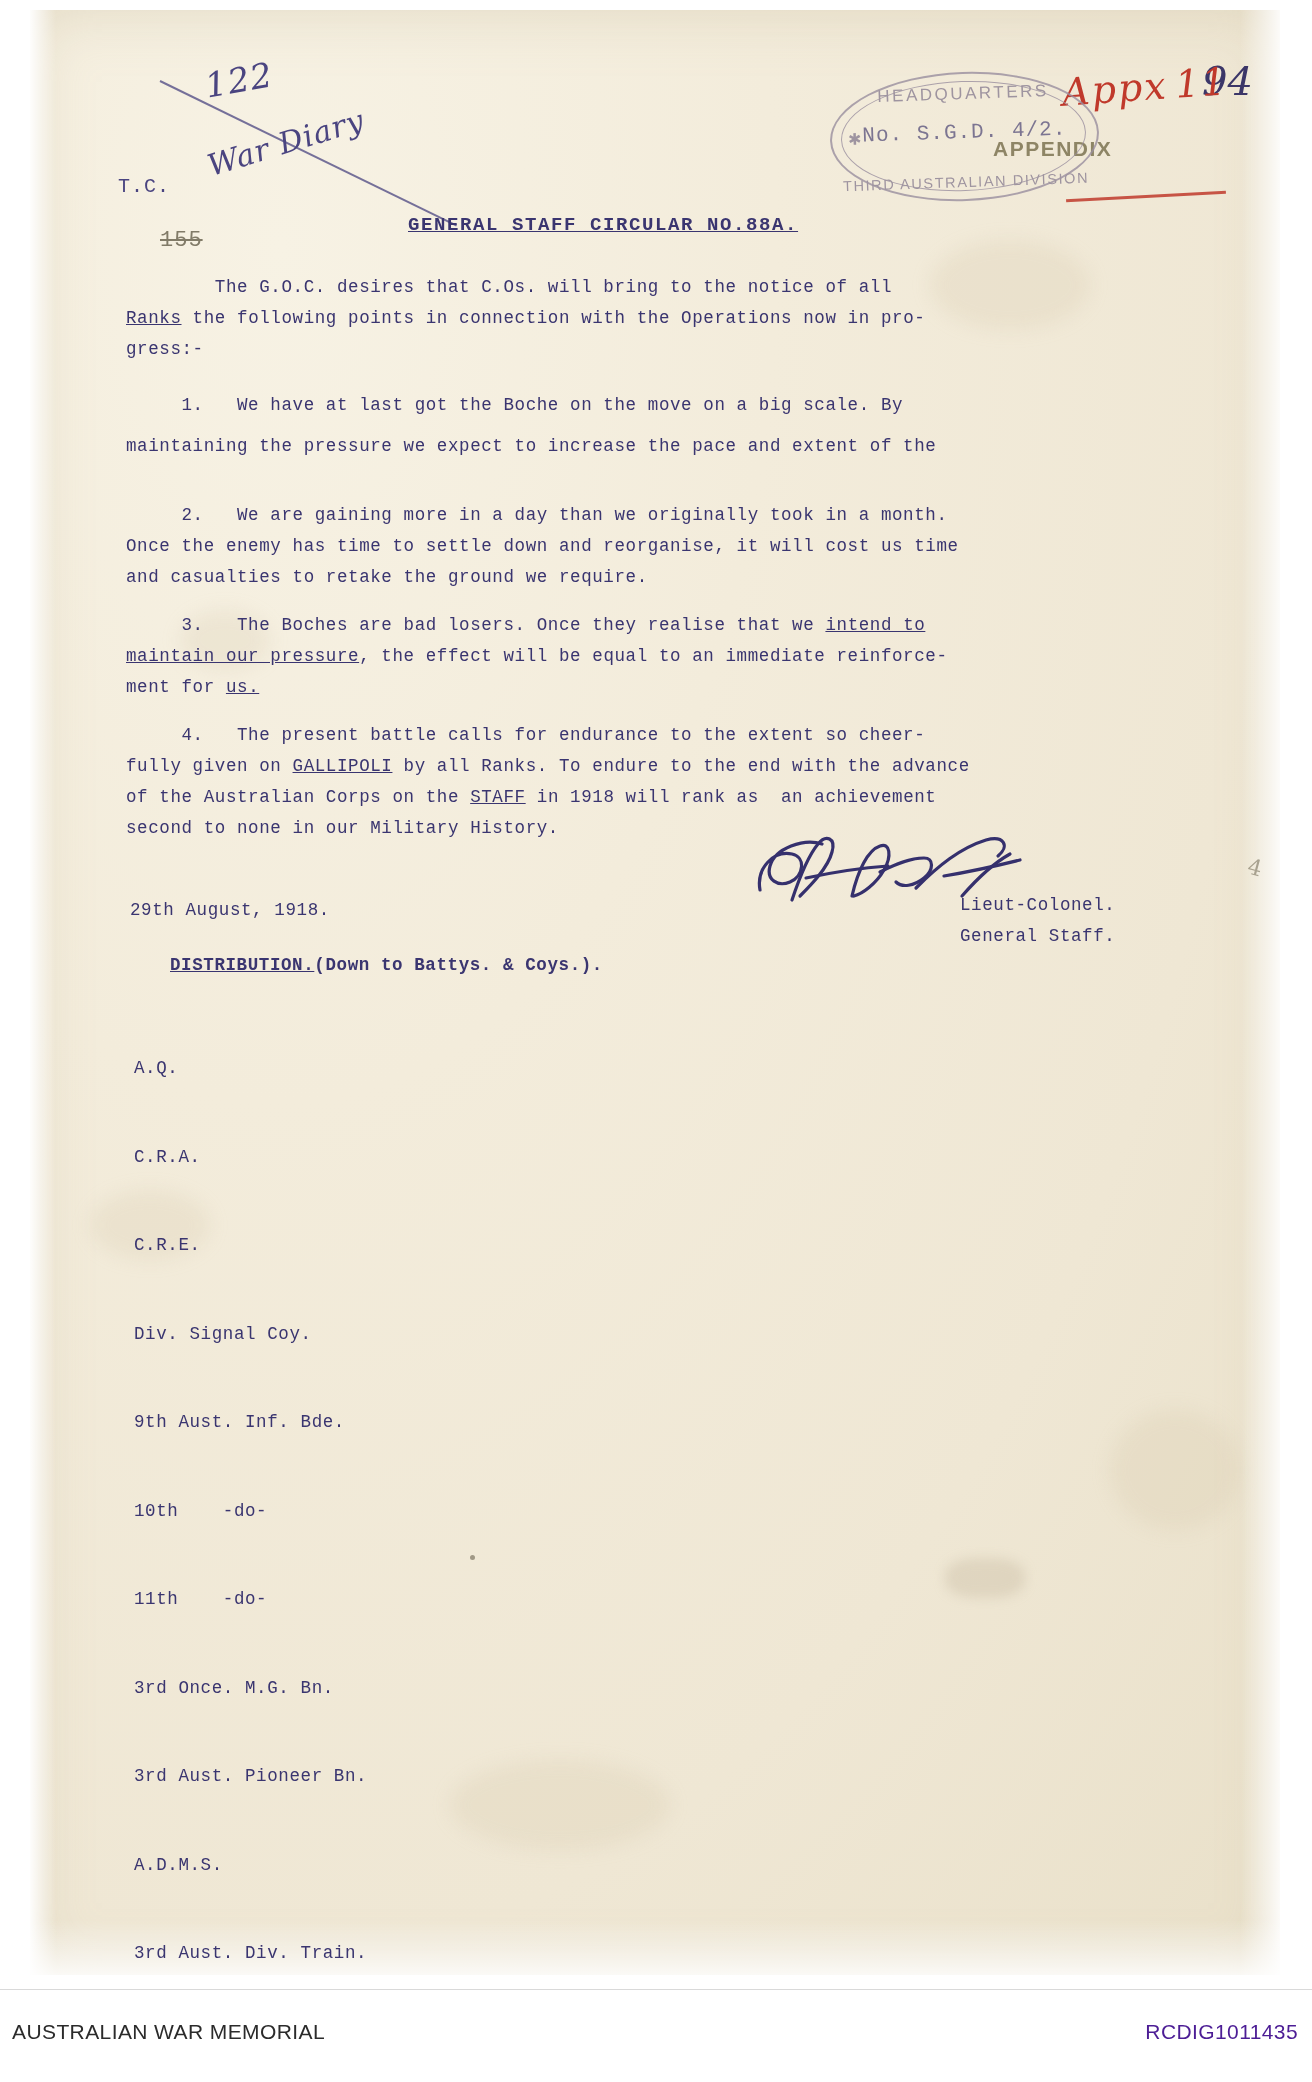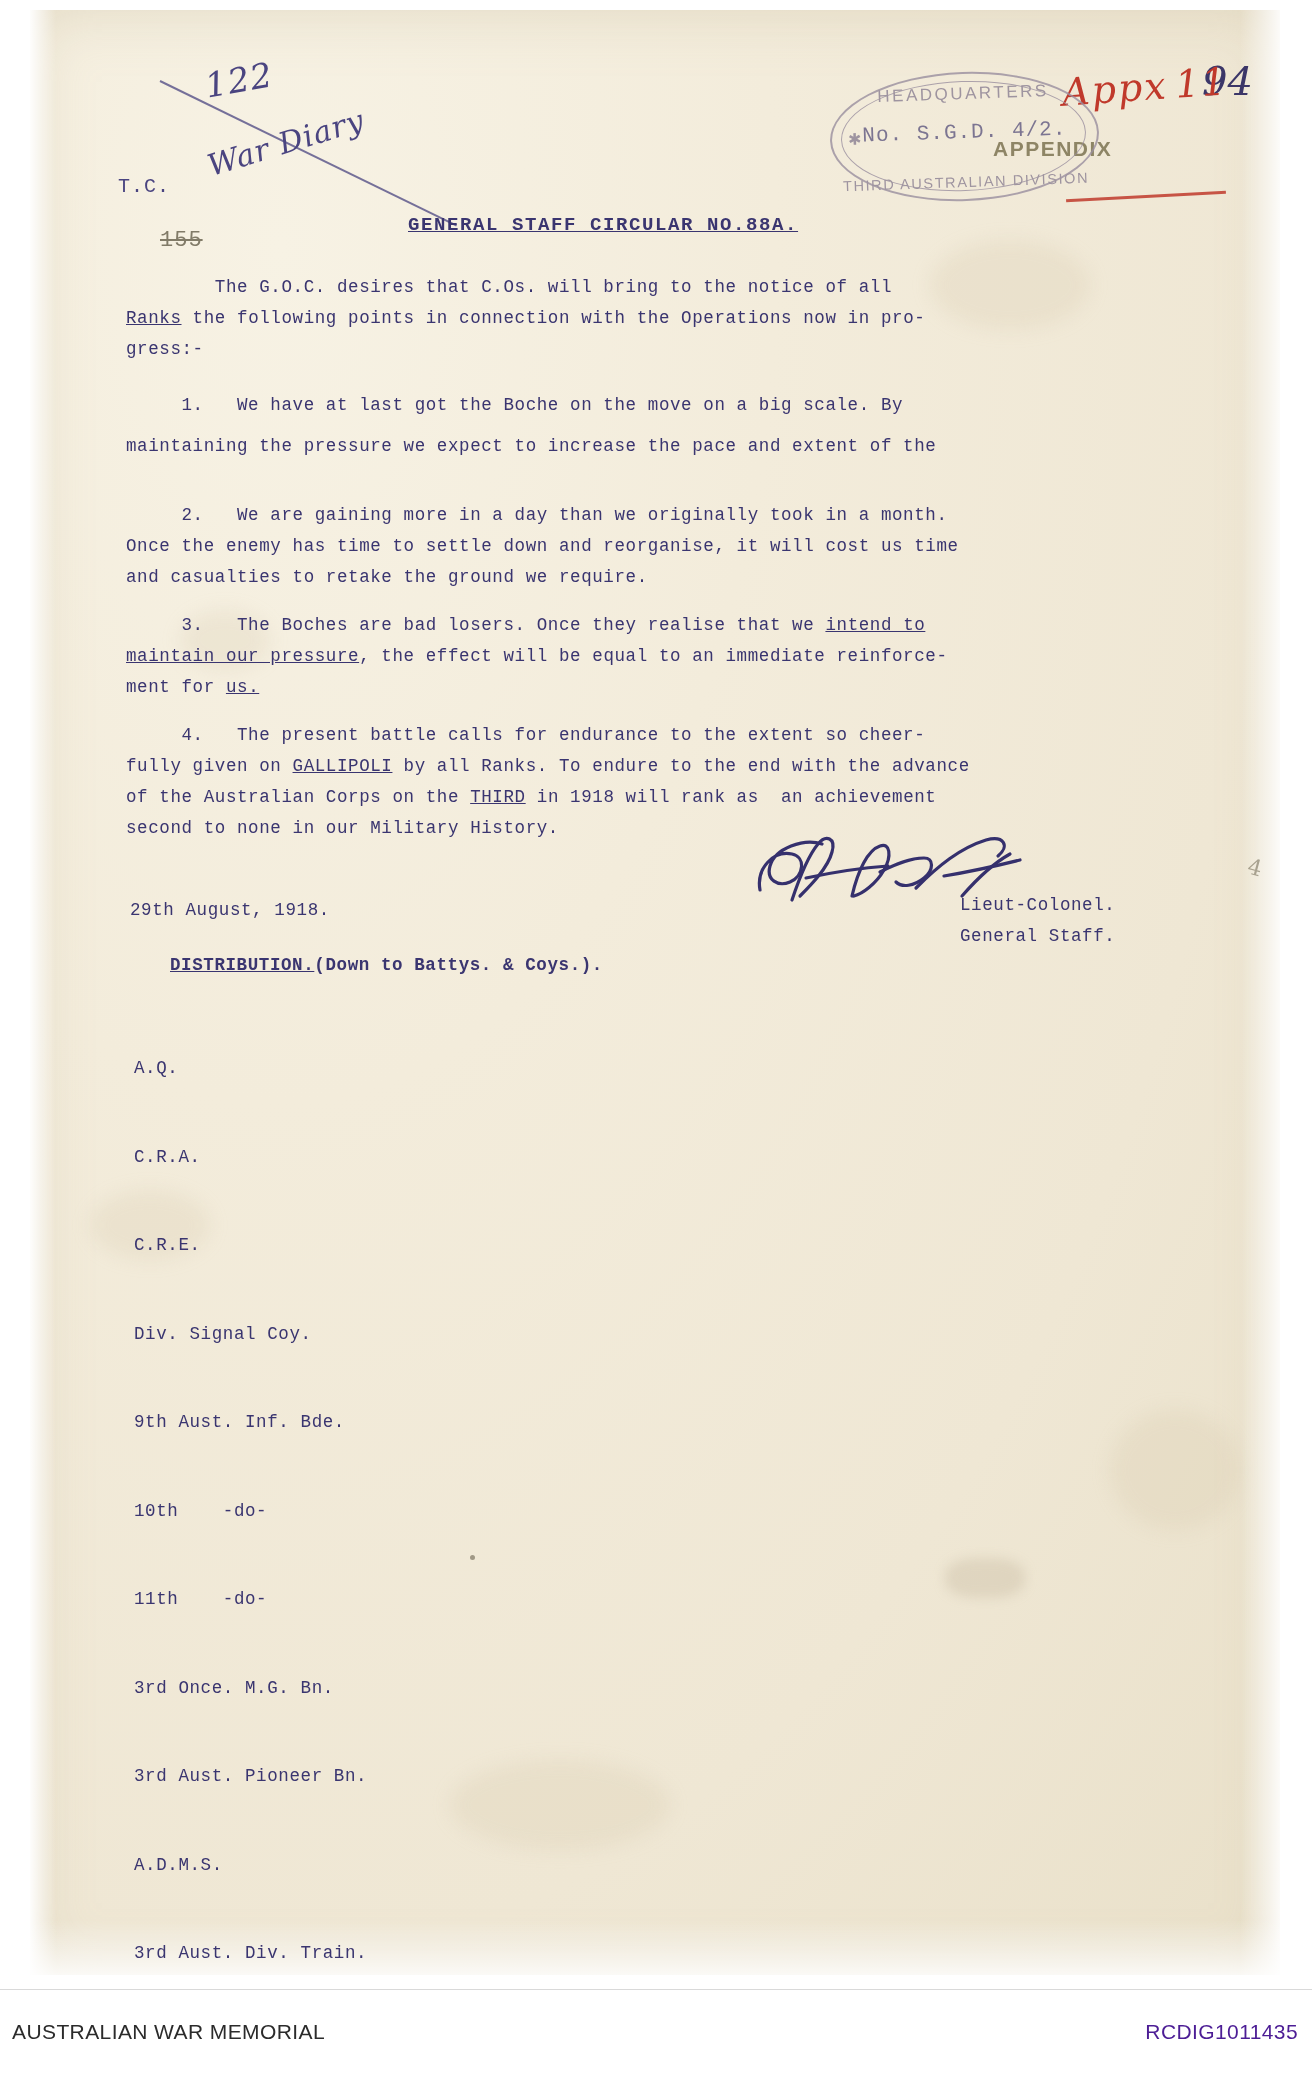--- a/index.html
+++ b/index.html
@@ -329,21 +329,21 @@
     <div class="tw para" style="top:490px;">     2.   We are gaining more in a day than we originally took in a month.</div>
     <div class="tw para" style="top:521px;">Once the enemy has time to settle down and reorganise, it will cost us time</div>
     <div class="tw para" style="top:552px;">and casualties to retake the ground we require.</div>
 
     <div class="tw para" style="top:600px;">     3.   The Boches are bad losers. Once they realise that we <span class="u">intend to</span></div>
     <div class="tw para" style="top:631px;"><span class="u">maintain our pressure</span>, the effect will be equal to an immediate reinforce-</div>
     <div class="tw para" style="top:662px;">ment for <span class="u">us.</span></div>
 
     <div class="tw para" style="top:710px;">     4.   The present battle calls for endurance to the extent so cheer-</div>
     <div class="tw para" style="top:741px;">fully given on <span class="u">GALLIPOLI</span> by all Ranks. To endure to the end with the advance</div>
-    <div class="tw para" style="top:772px;">of the Australian Corps on the <span class="u">THIRD</span> in 1918 will rank as  an achievement</div>
+    <div class="tw para" style="top:772px;">of the Australian Corps on the <span class="u">STAFF</span> in 1918 will rank as  an achievement</div>
     <div class="tw para" style="top:803px;">second to none in our Military History.</div>
 
     <svg id="signature" viewBox="0 0 290 90">
       <g fill="none" stroke="#35306d" stroke-width="3.2" stroke-linecap="round" stroke-linejoin="round">
         <path d="M12,60 C8,38 26,20 44,24 C58,27 56,46 42,52 C30,57 18,50 22,36 C27,18 56,8 74,14"></path>
         <path d="M44,70 C52,46 60,26 70,14 C78,4 88,8 84,22 C80,38 62,56 52,66"></path>
         <path d="M58,48 C86,42 112,38 140,36"></path>
         <path d="M104,66 C110,40 120,20 132,16 C142,12 144,26 136,40 C128,54 114,64 106,66"></path>
         <path d="M132,42 C148,34 162,28 176,28 C186,28 186,40 176,48 C166,56 154,58 148,52"></path>
         <path d="M168,58 C190,36 212,18 238,10 C256,5 262,16 250,26"></path>

